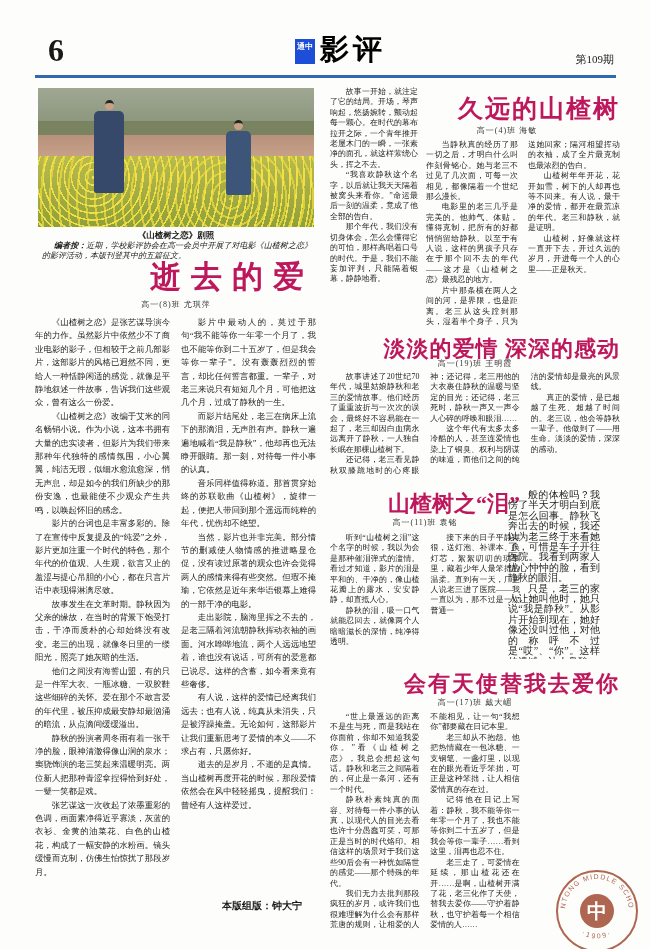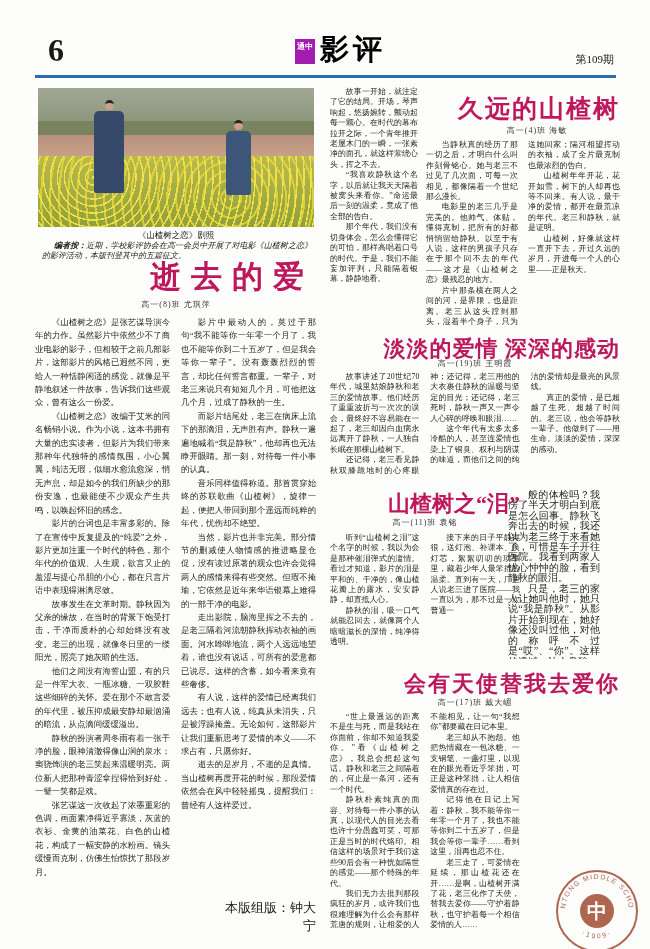--- a/index.html
+++ b/index.html
@@ -5,21 +5,21 @@
   * { margin:0; padding:0; box-sizing:border-box; }
   html,body { background:#e8e8e6; }
   .page {
     position:relative; width:650px; height:949px; margin:0 auto;
     background:#fdfdfc; overflow:hidden;
     font-family:"Liberation Serif","DejaVu Serif",serif; color:#191919;
   }
   
   .page-number { position:absolute; left:48px; top:32px; font-size:32px; font-weight:bold; font-family:"Liberation Serif",serif; }
   .masthead-logo {
-    position:absolute; left:295px; top:39px; width:20px; height:25px; background:#a21caf;
+    position:absolute; left:295px; top:39px; width:20px; height:25px; background:#1d4ed8;
     color:#fff; font-size:8px; line-height:10px; text-align:center; padding-top:3px;
     font-family:"Liberation Sans",sans-serif; font-weight:bold;
   }
   .section-title {
     position:absolute; left:320px; top:30px; font-size:29px; font-weight:900;
     font-family:"Liberation Sans","DejaVu Sans",sans-serif; letter-spacing:4px; color:#000000;
   }
   .issue-number { position:absolute; right:36px; top:52px; font-size:11px; color:#222; }
   .header-rule { position:absolute; left:35px; top:75px; width:581px; height:3px; background:#2e6aad; }
 
@@ -35,51 +35,51 @@
       linear-gradient(#b9bb4d,#8fa03a);
   }
   .fig { position:absolute; }
   .fig .head { width:9px; height:10px; margin:0 auto; background:#c7a189; border-top:3px solid #26261f; border-radius:50% 50% 45% 45%; }
   .fig .torso { margin-top:1px; border-radius:5px 5px 2px 2px; background:#36496b; }
   .fig-man { left:56px; top:12px; width:30px; }
   .fig-man .torso { height:82px; }
   .fig-woman { left:188px; top:32px; width:25px; }
   .fig-woman .torso { height:64px; background:#3d5578; }
 
-  .photo-caption { position:absolute; left:38px; top:230px; width:276px; text-align:center; font-size:8.5px; font-weight:normal; }
+  .photo-caption { position:absolute; left:38px; top:230px; width:276px; text-align:center; font-size:8.5px; font-weight:bold; }
   .editor-note { position:absolute; left:42px; top:241px; width:270px; font-size:8px; line-height:9.6px;
     font-style:italic; text-align:justify; text-indent:1.5em; color:#222; }
   .editor-note b { font-style:italic; }
 
   
   .headline { position:absolute; text-align:right; font-weight:900; color:#be185d; font-family:"Liberation Serif",serif; }
   .byline { position:absolute; text-align:center; font-size:8px; letter-spacing:1px; color:#333; }
   .hl-1 { left:38px;  top:256px; width:276px; font-size:31px; letter-spacing:10px; }
   .by-1 { left:38px;  top:299px; width:276px; }
   .hl-2 { left:426px; top:92px;  width:194px; font-size:25px; letter-spacing:2px; }
-  .by-2 { left:440px; top:125px; width:194px; }
+  .by-2 { left:410px; top:125px; width:194px; }
   .hl-3 { left:330px; top:334px; width:290px; font-size:22px; letter-spacing:1px; }
   .by-3 { left:330px; top:358px; width:290px; }
   .hl-4 { left:330px; top:489px; width:190px; font-size:22px; }
   .by-4 { left:330px; top:517px; width:190px; }
   .hl-5 { left:330px; top:669px; width:290px; font-size:22px; letter-spacing:2px; }
   .by-5 { left:330px; top:697px; width:290px; }
 
   
   .body-text { position:absolute; text-align:justify; word-break:break-all; overflow:hidden; column-fill:auto; color:#1c1c1c; }
   .body-text p { text-indent:2em; margin:0; }
   .a1-body { left:35px;  top:316px; width:281px; height:582px; font-size:8.4px; line-height:13.4px; column-count:2; column-gap:11px; }
   .a2-col1 { left:330px; top:87px;  width:88px;  height:246px; font-size:7.9px; line-height:10.4px; }
   .a2-body { left:426px; top:140px; width:194px; height:192px; font-size:7.9px; line-height:10.4px; column-count:2; column-gap:10px; }
   .a3-body { left:330px; top:372px; width:290px; height:112px; font-size:7.9px; line-height:10.4px; column-count:3; column-gap:11px; }
   .a4-body { left:330px; top:533px; width:190px; height:126px; font-size:7.9px; line-height:10.4px; column-count:2; column-gap:11px; }
   .a4-right{ left:508px; top:490px; width:92px;  height:169px; font-size:10px; line-height:10.4px; }
   .a5-body { left:330px; top:712px; width:290px; height:228px; font-size:7.9px; line-height:10.4px; column-count:3; column-gap:11px; }
 
-  .layout-credit { position:absolute; left:222px; top:899px; width:94px; text-align:right; font-size:13px; font-weight:normal; }
+  .layout-credit { position:absolute; left:222px; top:899px; width:94px; font-size:10px; font-weight:bold; }
 
   .school-seal { position:absolute; left:554px; top:868px; opacity:.92; }
 </style>
 </head>
 <body>
 
 <div class="page">
 
   <div class="page-number">6</div>
   <div class="masthead-logo">通中</div>

